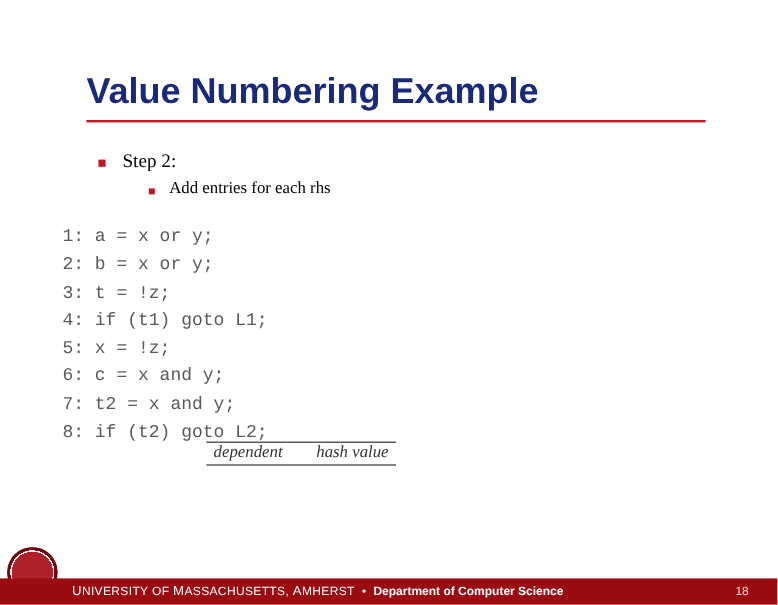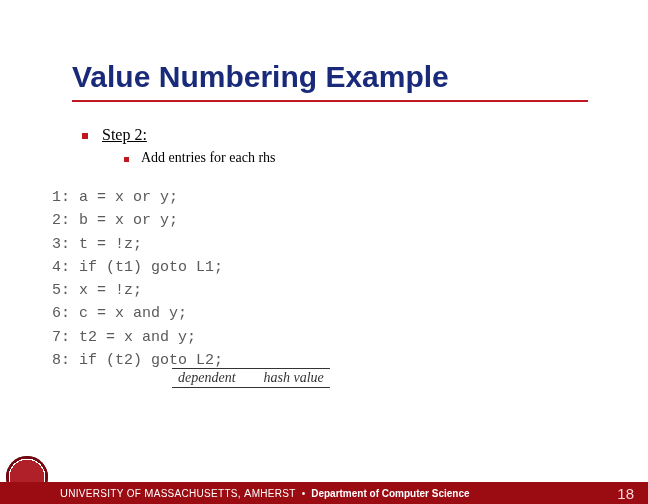--- a/index.html
+++ b/index.html
@@ -33,21 +33,20 @@
     width: 6px;
     height: 6px;
     background: #c01820;
     margin-top: 7px;
     margin-right: 14px;
     flex-shrink: 0;
   }
   .bullet-lvl1 .txt {
     font-size: 16px;
     color: #000;
-    text-decoration: underline;
   }
   .bullet-lvl2 {
     display: flex;
     align-items: flex-start;
     margin-left: 52px;
     margin-bottom: 2px;
   }
   .bullet-lvl2 .sq-bullet {
     width: 5px;
     height: 5px;
@@ -98,23 +97,23 @@
     display: flex;
     align-items: center;
     padding-left: 60px;
   }
   .footer .uni { font-variant: small-caps; letter-spacing: 0.3px; }
   .footer .uni .cap { font-size: 11px; }
   .footer .sep { margin: 0 6px; }
   .footer .dept { font-weight: bold; }
   .pagenum {
     position: absolute;
-    right: 14px;
+    right: 24px;
     color: #ffd5d5;
-    font-size: 15px;
+    font-size: 10px;
   }
   .seal {
     position: absolute;
     left: 6px;
     bottom: 6px;
     width: 42px;
     height: 42px;
     border-radius: 50%;
     background: radial-gradient(circle at 50% 50%, #b02028 0 58%, #fff 58% 62%, #7a0810 62% 100%);
     box-shadow: 0 0 0 1px #6a0710 inset;

